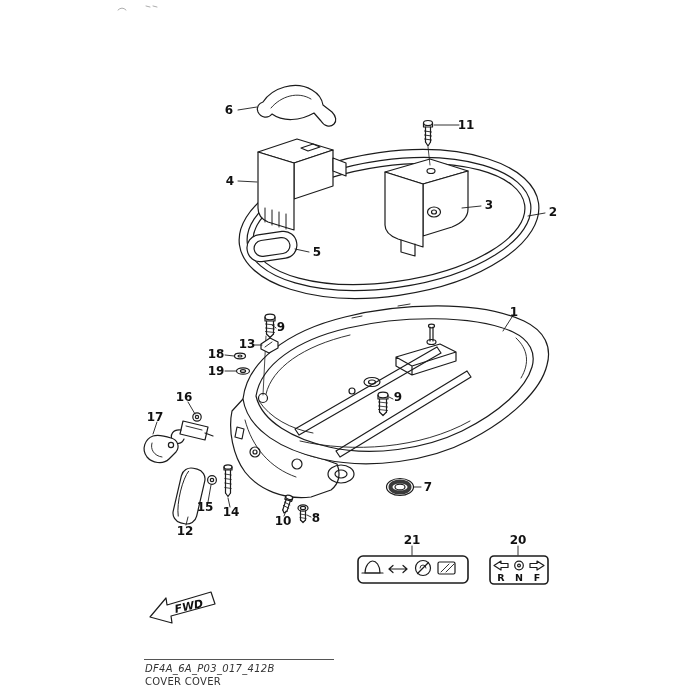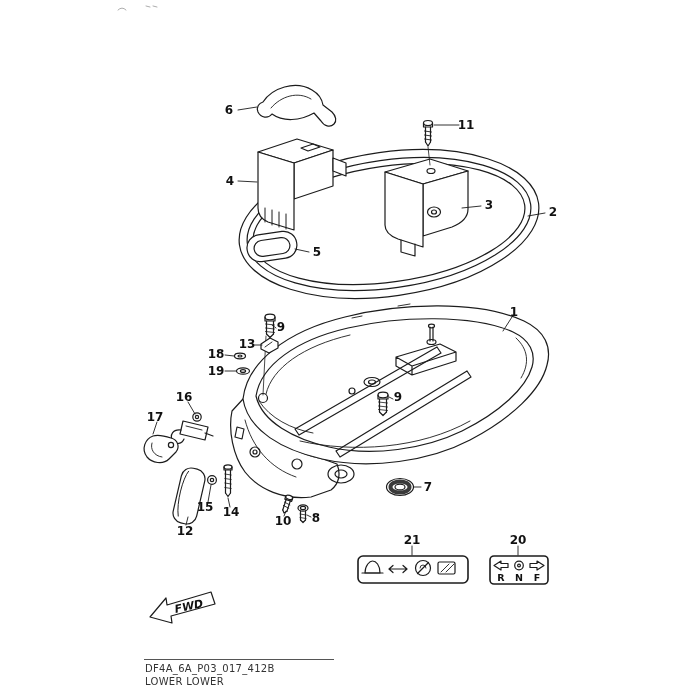--- a/index.html
+++ b/index.html
@@ -6,21 +6,21 @@
   .stage{position:relative;width:700px;height:700px;background:#ffffff;overflow:hidden;
          font-family:"DejaVu Sans",sans-serif;}
   .stage svg{position:absolute;left:0;top:0;}
   svg text{font-family:"DejaVu Sans",sans-serif;fill:#111;}
   .callout-num{font-size:12px;font-weight:bold;}
   .shift-letter-text{font-size:9.5px;font-weight:bold;}
   .fwd-text{font-size:11px;font-style:italic;font-weight:bold;}
   .footer-rule{position:absolute;left:144px;top:659px;width:190px;height:0;
                border-top:1.2px solid #555;}
   .footer-code{position:absolute;left:145px;top:663px;font-size:10px;color:#333;
-               letter-spacing:.3px;}
+               letter-spacing:.3px;font-style:italic;}
   .footer-title{position:absolute;left:145px;top:676px;font-size:10px;color:#333;
                letter-spacing:.3px;}
 </style>
 </head>
 <body>
 
 <div class="stage">
 
 <svg viewBox="0 0 700 700" width="700" height="700">
   <g stroke="#1c1c1c" stroke-width="1.2" fill="none" stroke-linecap="round" stroke-linejoin="round">
@@ -280,15 +280,15 @@
     <text class="shift-letter-text" x="501" y="581">R</text>
     <text class="shift-letter-text" x="519" y="581">N</text>
     <text class="shift-letter-text" x="537" y="581">F</text>
   </g>
 
   <text class="fwd-text" x="189" y="610" text-anchor="middle" transform="rotate(-12 189 607)">FWD</text>
 </svg>
 
 <div class="footer-rule"></div>
 <div class="footer-code">DF4A_6A_P03_017_412B</div>
-<div class="footer-title">LOWER LOWER</div>
+<div class="footer-title">COVER COVER</div>
 
 </div>
 
 </body></html>

